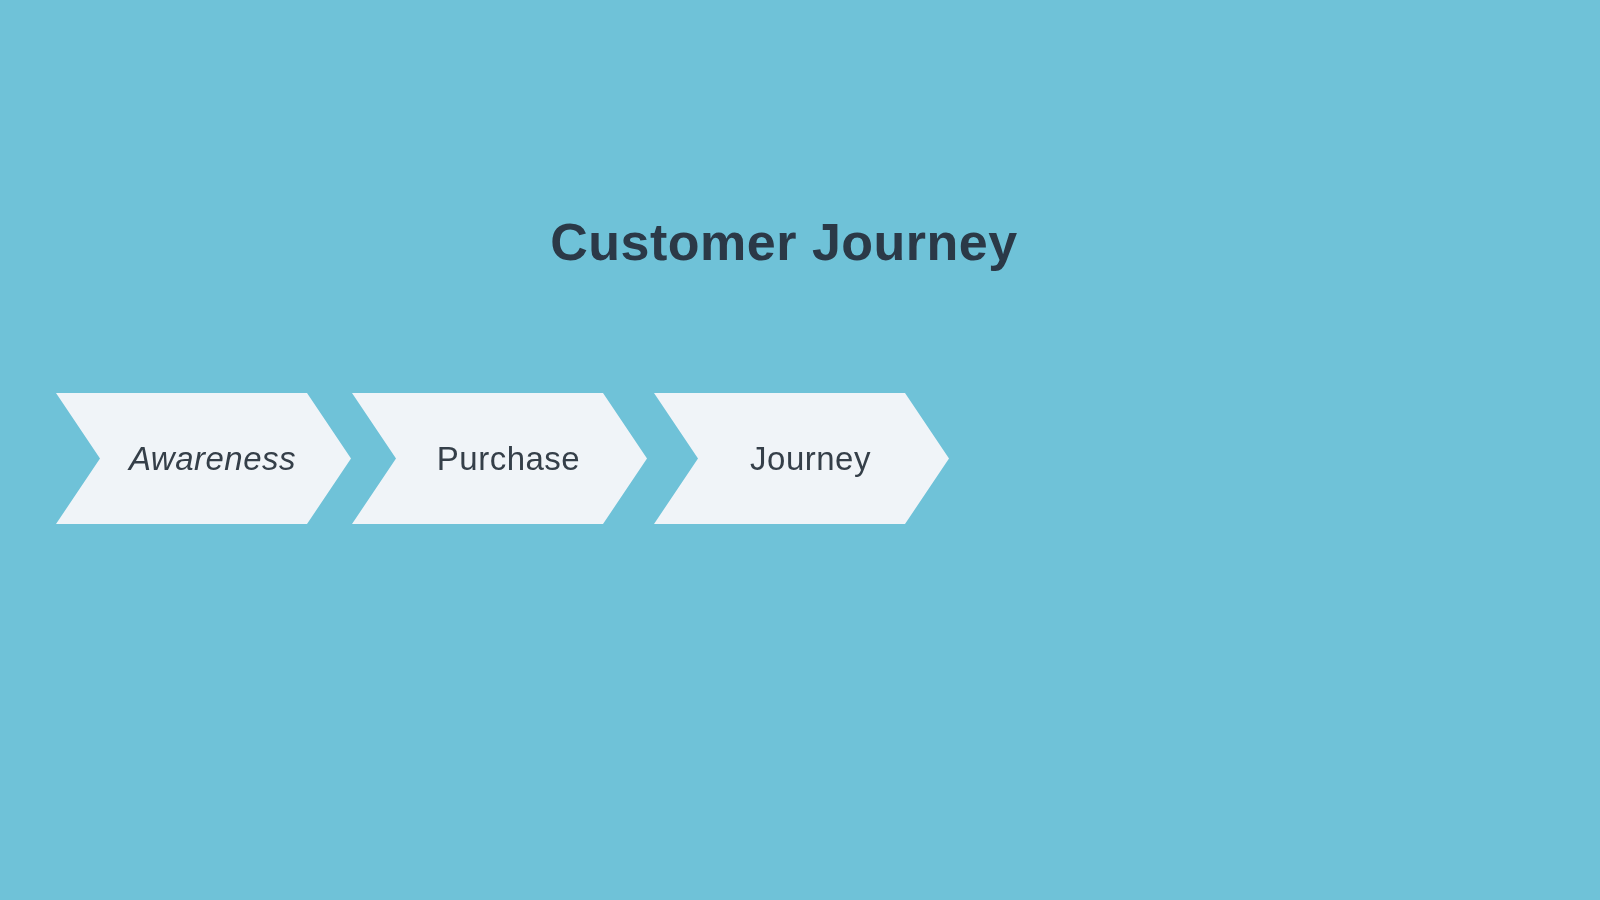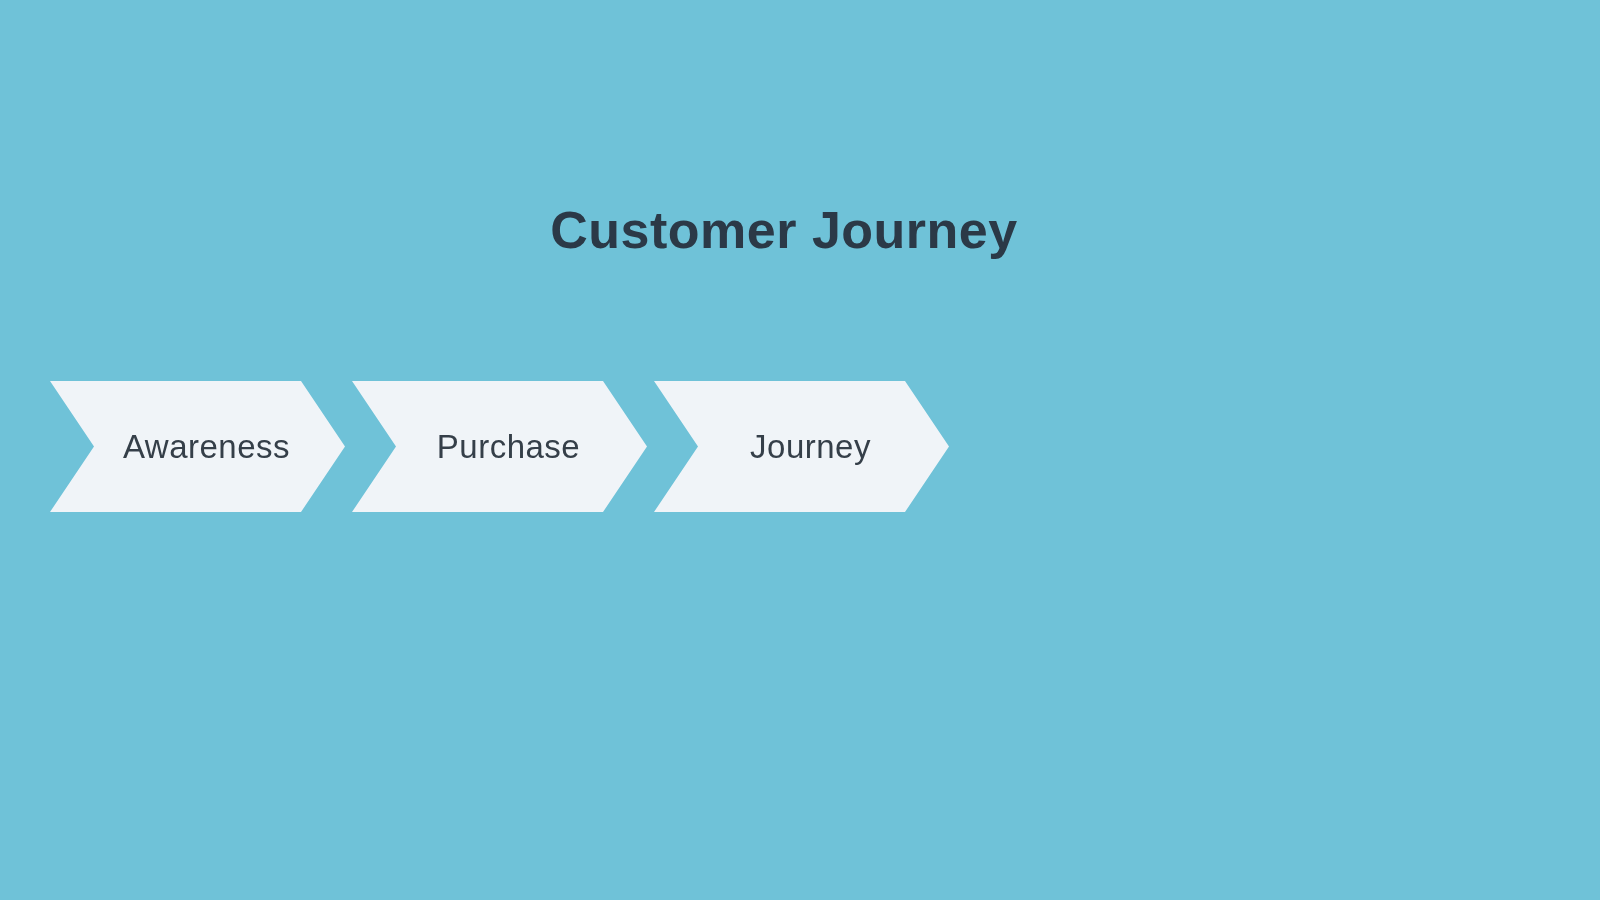--- a/index.html
+++ b/index.html
@@ -15,20 +15,21 @@
     overflow: hidden;
   }
   body {
     position: relative;
     background: var(--bg);
     font-family: "Liberation Sans", sans-serif;
   }
   .canvas {
     position: absolute;
     inset: 0;
+    margin-top: 12px;
   }
   .diagram-title {
     position: absolute;
     top: 204px;
     left: 0;
     width: 1568px; 
     text-align: center;
     font-size: 52px;
     line-height: 52px;
     font-weight: 700;
@@ -54,21 +55,21 @@
       100% 50%,
       calc(100% - 44px) 100%,
       0 100%,
       44px 50%
     );
     display: flex;
     align-items: center;
     justify-content: center;
     padding-left: 18px; 
   }
-  .stage-chevron:nth-child(1) { left: 0; }
+  .stage-chevron:nth-child(1) { left: 6px; font-style: italic; }
   .stage-chevron:nth-child(2) { left: 302px; }
   .stage-chevron:nth-child(3) { left: 604px; }
   .stage-chevron:nth-child(4) { left: 942px; }
   .stage-chevron:nth-child(5) { left: 1208px; }
   .stage-label {
     font-size: 33px;
     font-weight: 400;
     color: var(--stage-color);
     letter-spacing: 0.5px;
     white-space: nowrap;

